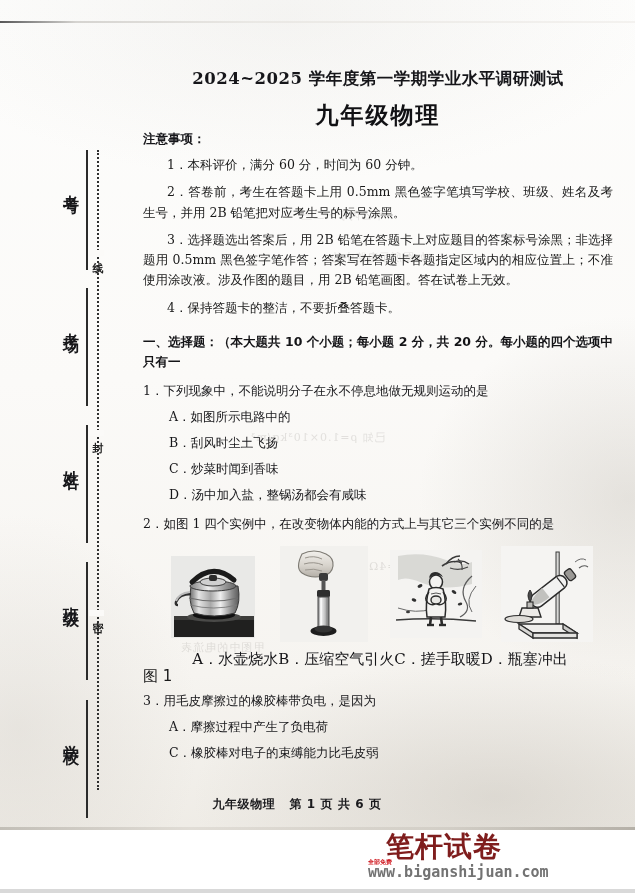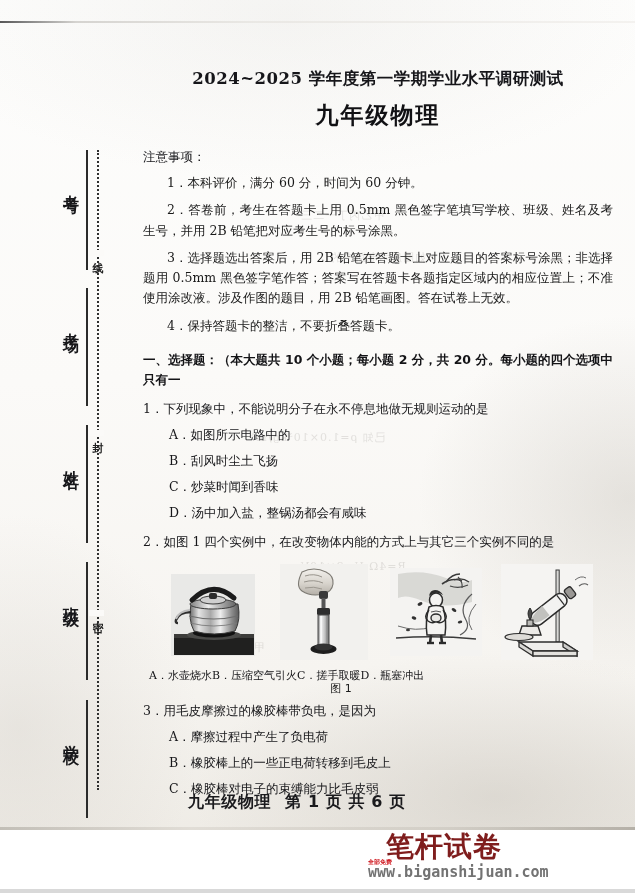--- a/index.html
+++ b/index.html
@@ -129,23 +129,22 @@
     margin: 10px 0 0 0;
     text-align: center;
     font-family: "DejaVu Sans", "Liberation Sans", sans-serif;
     font-weight: 700;
     font-size: 23px;
     letter-spacing: 2px;
     color: #111114;
   }
 
   .notes-head {
-    margin-top: 18px;
-    font-family: "DejaVu Sans", "Liberation Sans", sans-serif;
-    font-weight: 400;
+    font-family: "DejaVu Sans", "Liberation Sans", sans-serif;
+    font-weight: 700;
     font-size: 12.5px;
     color: #16161a;
   }
   .note {
     margin-top: 7px;
     font-size: 12.5px;
     line-height: 1.62;
     color: #191919;
     text-indent: 24px;
     text-align: justify;
@@ -190,47 +189,47 @@
     justify-content: space-between;
     align-items: flex-end;
     height: 104px;
     padding: 0 14px 0 18px;
   }
   .figcell { width: 104px; height: 104px; position: relative; }
   .figcell svg { display: block; }
 
   #figcaps {
     display: flex;
-    justify-content: flex-start;
+    justify-content: center;
     padding: 0 2px 0 6px;
     margin-top: 4px;
-    font-size: 11px;
+    font-size: 15px;
     color: #141417;
     font-family: "DejaVu Serif", "Liberation Serif", serif;
   }
   #figcaps span { white-space: nowrap; }
   #fignum {
-    text-align: center;
-    font-size: 11px;
+    text-align: left;
+    font-size: 15px;
     margin-top: -2px;
     padding-right: 74px;
     color: #191919;
     font-family: "DejaVu Sans", "Liberation Sans", sans-serif;
   }
 
   
   #scan-footer {
     position: absolute;
     left: 0;
     bottom: 17px;
     width: 548px;
     text-align: center;
     font-family: "DejaVu Sans", "Liberation Sans", sans-serif;
     font-weight: 700;
-    font-size: 16px;
+    font-size: 12px;
     letter-spacing: .6px;
     color: #1a1a1d;
     padding-left: 46px;
     box-sizing: border-box;
   }
   #scan-footer .fsp { display: inline-block; width: 14px; }
 
   
   #wm {
     position: absolute;
@@ -507,21 +506,20 @@
         <span>B．压缩空气引火</span>
         <span>C．搓手取暖</span>
         <span>D．瓶塞冲出</span>
       </div>
       <div id="fignum">图 1</div>
 
       <div class="q" style="margin-top:5px;">
         <span class="q-stem">3．</span><span>用毛皮摩擦过的橡胶棒带负电，是因为</span>
       </div>
       <div class="opt">A．摩擦过程中产生了负电荷</div>
-      <div class="opt">B．橡胶棒上的一些正电荷转移到毛皮上</div>
       <div class="opt">C．橡胶棒对电子的束缚能力比毛皮弱</div>
 
     </div>
 
     <div id="scan-footer">
       <span>九年级物理</span><span class="fsp"></span><span>第</span>&nbsp;<span>1</span>&nbsp;<span>页</span>&nbsp;<span>共</span>&nbsp;<span>6</span>&nbsp;<span>页</span>
     </div>
   </div>
 
   <div id="wm">

